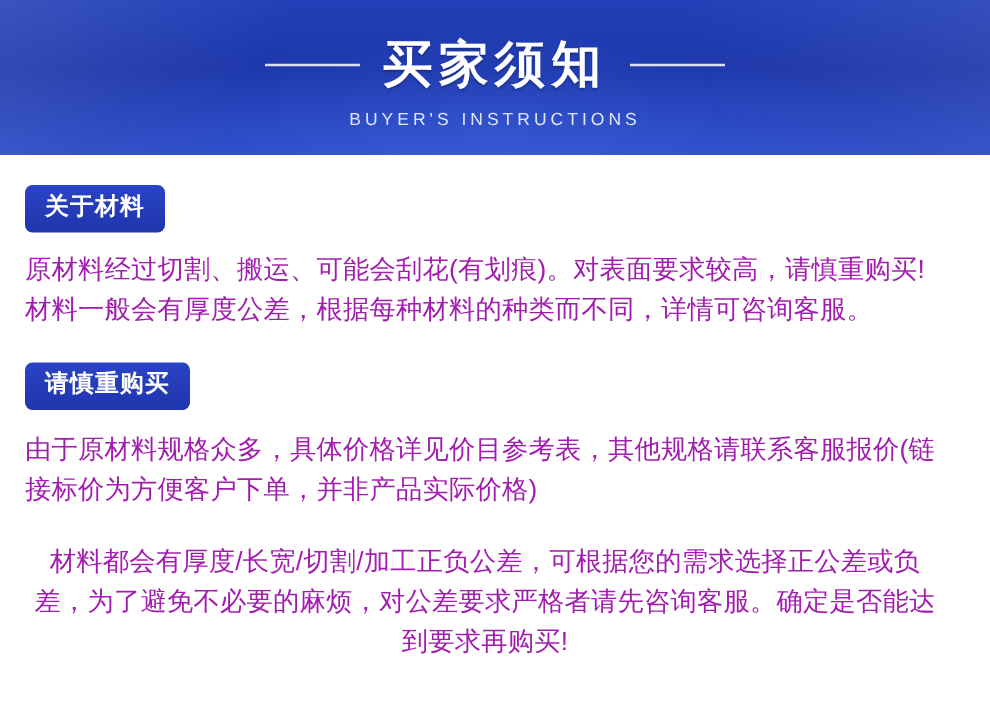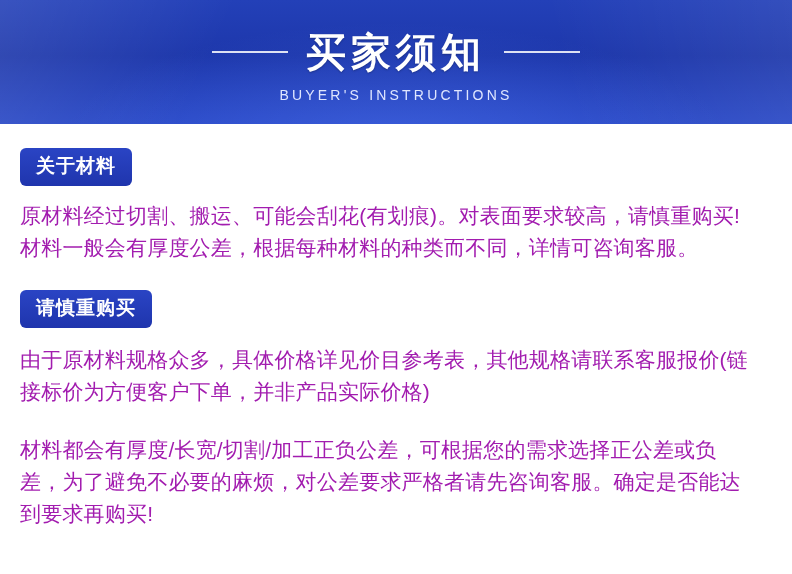--- a/index.html
+++ b/index.html
@@ -98,21 +98,21 @@
   }
   .para {
     margin-top: 14px;
     color: #a21caf;
     font-size: 21px;
     line-height: 32px;
     letter-spacing: 0.2px;
     max-width: 736px;
   }
   .sec2 .para { margin-top: 16px; }
-  .sec3 .para { margin-top: 16px; }
+  .sec3 .para { margin-top: 16px; text-align: center; }
 </style>
 </head>
 <body>
 
 <div class="page">
 
   <div class="banner">
     <div class="banner-sheen"></div>
     <div class="banner-inner">
       <div class="title-row">

